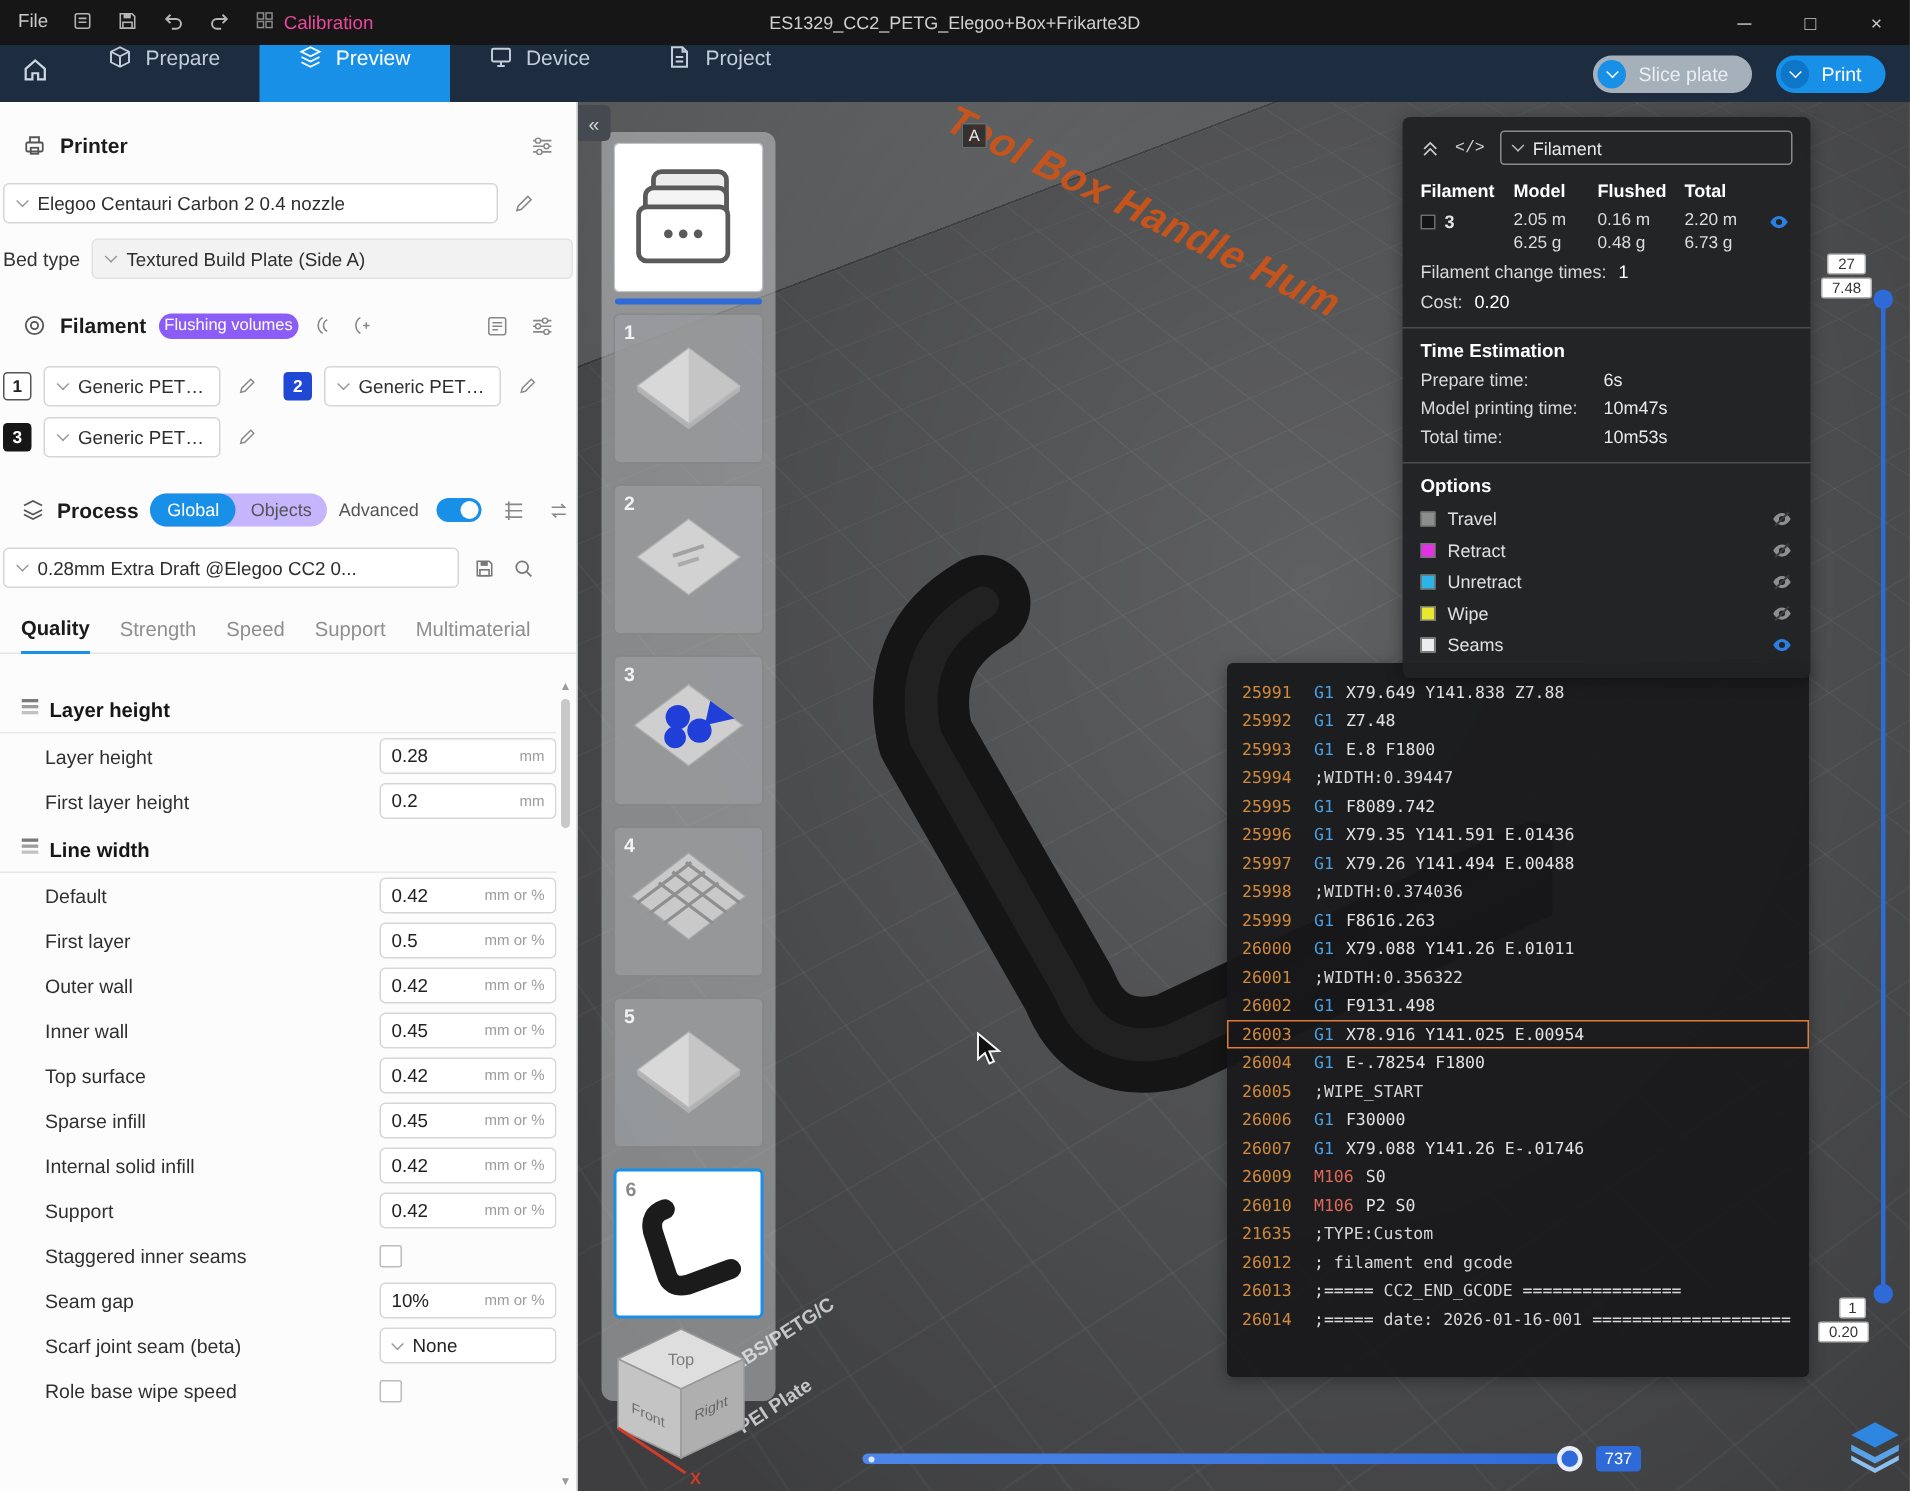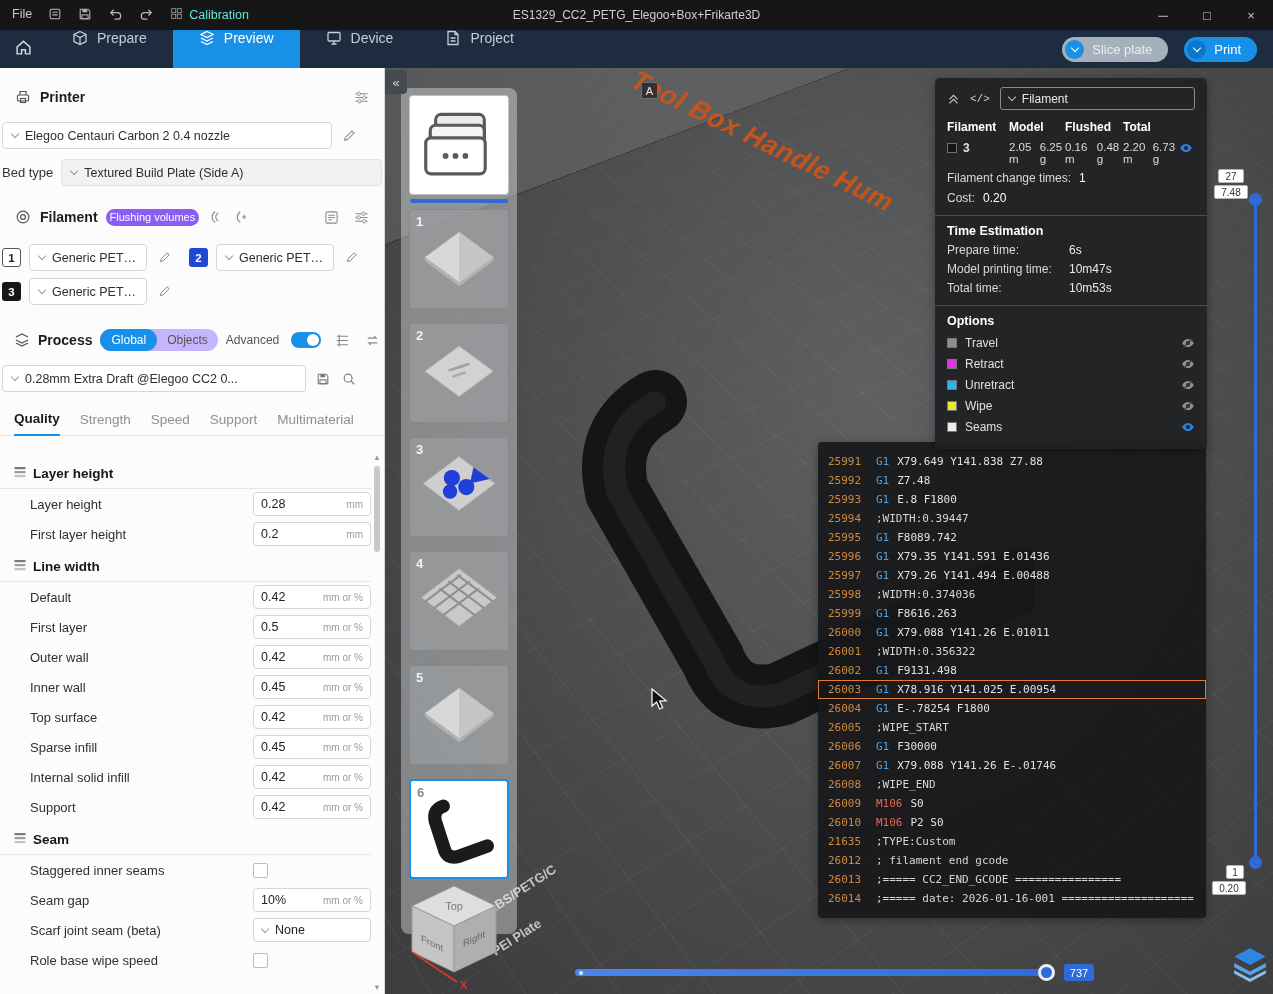--- a/index.html
+++ b/index.html
@@ -3,21 +3,21 @@
 <meta charset="utf-8">
 <style>
 *{box-sizing:border-box;margin:0;padding:0}
 body{margin:0;background:#1a1a1a;font-family:"Liberation Sans",sans-serif}
 #app{position:relative;width:1273px;height:994px;overflow:hidden;background:#4a4b4d;font-family:"Liberation Sans",sans-serif}
 
 
 .titlebar{position:absolute;left:0;top:0;width:100%;height:30px;background:#161616;display:flex;align-items:center;color:#c9c9c9;font-size:12.5px;z-index:60}
 .tb-group{display:flex;align-items:flex-start;gap:16px;padding-left:12px;z-index:2}
 .tb-item{display:flex;align-items:center;gap:6px;color:#c9c9c9}
-.tb-item.dim{color:#5eead4}
+.tb-item.dim{color:#ec4899}
 .tb-title{position:absolute;left:0;right:0;text-align:center;color:#cfcfcf;font-size:12px;pointer-events:none}
 .win-btns{margin-left:auto;display:flex;height:100%;z-index:2}
 .win-btn{width:44px;height:100%;display:flex;align-items:center;justify-content:center;color:#c9c9c9;font-size:13px}
 
 
 .tabbar{position:absolute;top:30px;left:0;width:100%;height:38px;background:#1d2c3e;display:flex;align-items:center;z-index:59}
 .home-btn{width:46px;height:100%;display:flex;align-items:center;justify-content:center}
 .tab{display:flex;align-items:flex-start;gap:9px;height:100%;padding:0 26px;color:#c3cedb;font-size:14px}
 .tab.active{background:#1890e8;color:#fff}
 .nav-right{margin-left:auto;display:flex;gap:16px;align-items:center;padding-right:16px}
@@ -101,21 +101,21 @@
 .edge2{left:104px;top:878px;transform:rotate(-33deg);font-size:13px}
 
 
 .stats{position:absolute;left:550px;top:10px;width:272px;background:rgba(33,34,36,.95);border-radius:5px;color:#e3e3e3;padding:9px 12px 12px;z-index:20;font-size:12px;box-shadow:0 2px 10px rgba(0,0,0,.35)}
 .stats-header{display:flex;align-items:center;gap:10px;margin-bottom:10px}
 .sp-icon{color:#cfcfcf;display:flex;align-items:center;font-family:"Liberation Mono",monospace;font-size:11px}
 .sp-combo{flex:1;display:flex;align-items:center;gap:7px;height:23px;border:1px solid #8a8a8a;border-radius:3px;padding:0 8px;color:#e8e8e8;font-size:12px}
 .sp-combo .chev{color:#bbb}
 .st-row{display:grid;grid-template-columns:62px 56px 58px 54px 16px;align-items:start;margin-bottom:2px}
 .st-row.head{font-weight:700;color:#fff;margin-bottom:7px}
-.st-cell{display:flex;gap:3px;font-size:11.5px;color:#dcdcdc}
+.st-cell{display:flex;flex-direction:column;gap:3px;font-size:11.5px;color:#dcdcdc}
 .st-fil{display:flex;align-items:center;gap:6px}
 .swatch3{width:10px;height:10px;background:#141414;border:1px solid #6e6e6e;flex:none}
 .stats-line{display:flex;gap:8px;margin-top:6px;color:#d9d9d9}
 .stats-line .val{color:#fff}
 .stats-div{height:1px;background:#4c4c4c;margin:10px -12px 8px}
 .stats-title{font-weight:700;color:#fff;font-size:12.5px;margin:2px 0 4px}
 .kv{display:grid;grid-template-columns:122px auto;margin-top:5px;color:#d9d9d9}
 .kv .val{color:#e9e9e9}
 .opt-row{display:flex;align-items:center;gap:8px;height:21px}
 .opt-swatch{width:10px;height:10px;border:1px solid #777;flex:none}
@@ -513,28 +513,20 @@
               <span class="inp-val">0.42</span>
               <span class="inp-unit">mm or %</span>
             </span>
           </div>
           <div class="param-row">
             <span class="param-label">Support</span>
             <span class="input-box">
               <span class="inp-val">0.42</span>
               <span class="inp-unit">mm or %</span>
             </span>
-          </div>
-          <div class="sec-header">
-            <span><svg width="12" height="12" viewBox="0 0 12 12">
-                <rect x="0.5" y="1" width="11" height="2.2" fill="#7a7a7a"></rect>
-                <rect x="0.5" y="5" width="11" height="2.2" fill="#9d9d9d"></rect>
-                <rect x="0.5" y="9" width="11" height="2.2" fill="#c2c2c2"></rect>
-              </svg></span>
-            <span class="sec-title2">Seam</span>
           </div>
           <div class="param-row">
             <span class="param-label">Staggered inner seams</span>
             <span class="checkbox"></span>
           </div>
           <div class="param-row">
             <span class="param-label">Seam gap</span>
             <span class="input-box">
               <span class="inp-val">10%</span>
               <span class="inp-unit">mm or %</span>
@@ -866,24 +858,20 @@
             <span class="gnum">26006</span>
             <span class="gcmd">G1</span>
             <span class="garg">F30000</span>
           </div>
           <div class="gline">
             <span class="gnum">26007</span>
             <span class="gcmd">G1</span>
             <span class="garg">X79.088 Y141.26 E-.01746</span>
           </div>
           <div class="gline">
-            <span class="gnum">26008</span>
-            <span class="gcomment">;WIPE_END</span>
-          </div>
-          <div class="gline">
             <span class="gnum">26009</span>
             <span class="gcmd m">M106</span>
             <span class="garg">S0</span>
           </div>
           <div class="gline">
             <span class="gnum">26010</span>
             <span class="gcmd m">M106</span>
             <span class="garg">P2 S0</span>
           </div>
           <div class="gline">

